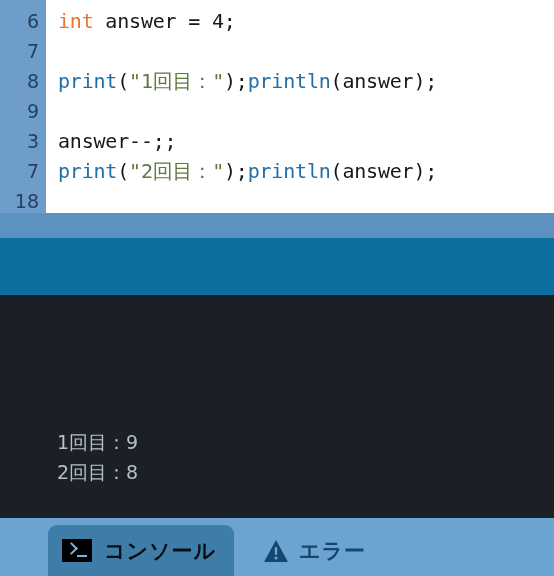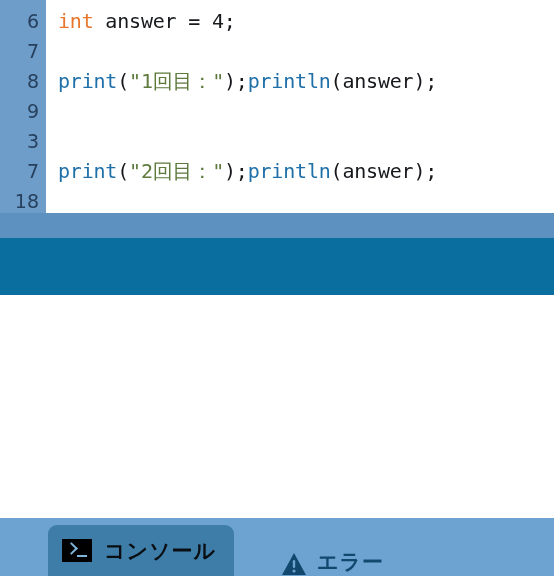--- a/index.html
+++ b/index.html
@@ -130,24 +130,23 @@
     align-items: center;
     box-sizing: border-box;
   }
   .tab-console {
     left: 48px;
     padding: 0 18px 0 14px;
     background: #3d7da8;
     border-radius: 9px 9px 0 0;
   }
   .tab-error {
-    left: 273px;
+    left: 255px;
     padding: 0 14px 0 8px;
     background: transparent;
-    align-items: flex-end;
   }
   .tab-label {
     font-family: "DejaVu Sans", sans-serif;
     font-size: 21px;
     font-weight: bold;
     letter-spacing: 1px;
   }
   .tab-console .tab-label { color: #0a0d11; }
   .tab-error   .tab-label { color: #12486e; }
 
@@ -201,29 +200,34 @@
       <div class="gutter-num" style="top: 96px; color: rgb(39, 64, 94);">9</div>
       <div class="gutter-num" style="top: 126px; color: rgb(39, 64, 94);">3</div>
       <div class="gutter-num" style="top: 156px; color: rgb(39, 64, 94);">7</div>
       <div class="gutter-num" style="top: 186px; color: rgb(39, 64, 94);">18</div>
     </div>
 
     <div class="code-area">
       <div class="code-line" style="top:6px"><span class="tok-kw" style="color: rgb(232, 118, 44);">int</span><span class="tok-plain" style="color: rgb(22, 24, 28);"> answer = 4;</span></div>
       <div class="code-line" style="top:66px"><span class="tok-fn" style="color: rgb(31, 111, 168);">print</span><span class="tok-plain" style="color: rgb(22, 24, 28);">(</span><span class="tok-str" style="color: rgb(93, 122, 60);">"1回目："</span><span class="tok-plain" style="color: rgb(22, 24, 28);">);</span><span class="tok-fn" style="color: rgb(31, 111, 168);">println</span><span class="tok-plain" style="color: rgb(22, 24, 28);">(answer);</span></div>
       <div class="code-line" style="top:96px"></div>
+      <div class="code-line" style="top:126px"><span class="tok-plain" style="color: rgb(22, 24, 28);">answer--;;</span></div>
       <div class="code-line" style="top:156px"><span class="tok-fn" style="color: rgb(31, 111, 168);">print</span><span class="tok-plain" style="color: rgb(22, 24, 28);">(</span><span class="tok-str" style="color: rgb(93, 122, 60);">"2回目："</span><span class="tok-plain" style="color: rgb(22, 24, 28);">);</span><span class="tok-fn" style="color: rgb(31, 111, 168);">println</span><span class="tok-plain" style="color: rgb(22, 24, 28);">(answer);</span></div>
       <div class="code-line" style="top:186px"></div>
     </div>
 
   </div>
 
   <div class="band-light" style="background: rgb(93, 145, 192);"></div>
   <div class="band-teal" style="background: rgb(10, 110, 158);"></div>
 
+  <div class="console" style="background: rgb(27, 32, 38);">
+    <div class="console-line" style="top: 132px; color: rgb(185, 191, 199);">1回目：9</div>
+    <div class="console-line" style="top: 162px; color: rgb(185, 191, 199);">2回目：8</div>
+  </div>
 
   <div class="tabbar" style="background: rgb(108, 163, 208);">
 
     <div class="tab tab-console" style="background: rgb(61, 125, 168);">
       <span class="terminal-icon">
         <span class="chev"></span>
         <span class="bar"></span>
       </span>
       <span class="tab-label">コンソール</span>
     </div>

